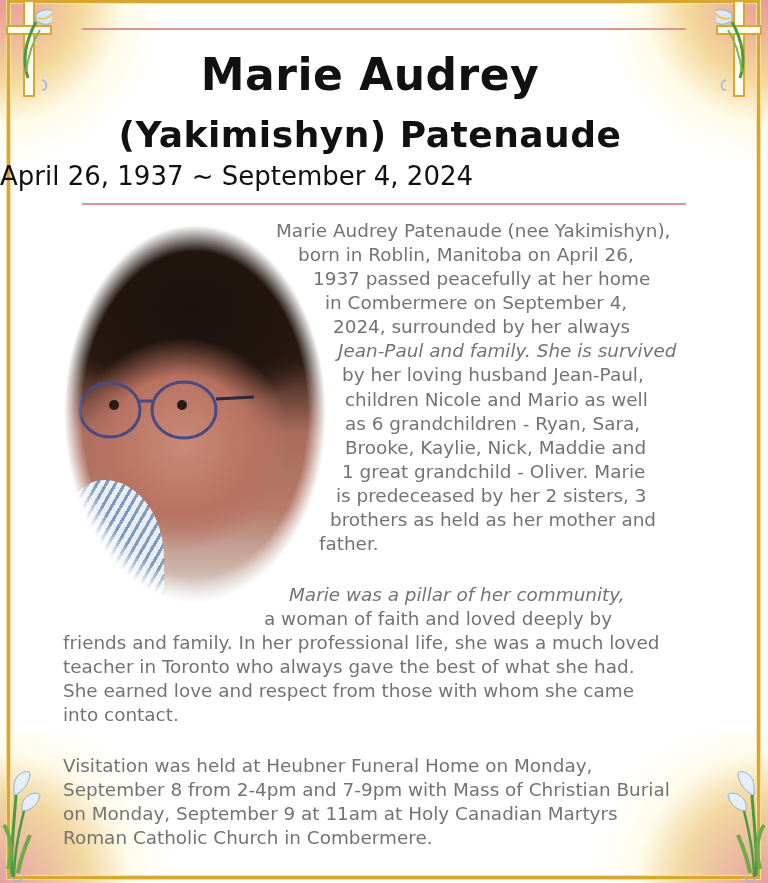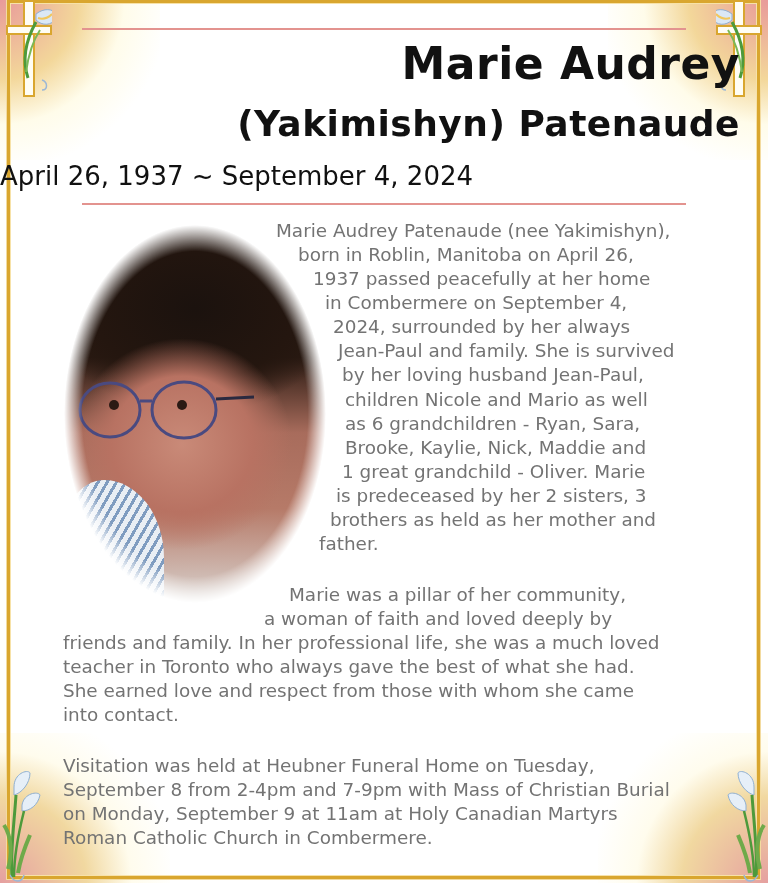--- a/index.html
+++ b/index.html
@@ -37,23 +37,24 @@
 
     .lily { position: absolute; }
     .lily-bl { left: 0; bottom: 0; width: 48px; height: 118px; }
     .lily-br { right: 0; bottom: 0; width: 48px; height: 118px; }
 
     .divider { position: absolute; left: 82px; width: 604px; height: 2px; background: #e3938f; }
     .divider-top { top: 28px; }
     .divider-bottom { top: 203px; }
 
     .title {
-      position: absolute; left: 0; width: 740px; text-align: right;
+      position: absolute; left: 0; width: 740px; text-align: center;
       font-family: "DejaVu Sans", sans-serif; font-weight: bold; color: #111;
       letter-spacing: 0.5px;
+      margin-top: 11px;
     }
     .title-1 { top: 36px; font-size: 44px; line-height: 56px; }
     .title-2 { top: 96px; font-size: 36px; line-height: 56px; }
     .dates {
       position: absolute; left: 0; width: 768px; top: 158px; 
       font-size: 26px; line-height: 36px; color: #111;
     }
 
     .photo {
       position: absolute; left: 64px; top: 225px; width: 262px; height: 378px;
@@ -149,38 +150,38 @@
     <circle cx="110" cy="30" r="5" fill="#2a1a14"></circle>
   </svg>
 </div>
 
 <div>
   <div class="body-text line" style="left:276px; top:219px;">Marie Audrey Patenaude (nee Yakimishyn),</div>
   <div class="body-text line" style="left:298px; top:243px;">born in Roblin, Manitoba on April 26,</div>
   <div class="body-text line" style="left:313px; top:267px;">1937 passed peacefully at her home</div>
   <div class="body-text line" style="left:325px; top:291px;">in Combermere on September 4,</div>
   <div class="body-text line" style="left:333px; top:315px;">2024, surrounded by her always</div>
-  <div class="body-text line" style="left:338px; top:339px;">Jean-Paul and family. She is survived</div>
+  <div class="body-text line" style="left:338px; top:339px;font-style:italic;">Jean-Paul and family. She is survived</div>
   <div class="body-text line" style="left:342px; top:363px;">by her loving husband Jean-Paul,</div>
   <div class="body-text line" style="left:345px; top:388px;">children Nicole and Mario as well</div>
   <div class="body-text line" style="left:345px; top:412px;">as 6 grandchildren - Ryan, Sara,</div>
   <div class="body-text line" style="left:345px; top:436px;">Brooke, Kaylie, Nick, Maddie and</div>
   <div class="body-text line" style="left:342px; top:460px;">1 great grandchild - Oliver. Marie</div>
   <div class="body-text line" style="left:336px; top:484px;">is predeceased by her 2 sisters, 3</div>
   <div class="body-text line" style="left:330px; top:508px;">brothers as held as her mother and</div>
   <div class="body-text line" style="left:319px; top:532px;">father.</div>
 </div>
 
 <div>
-  <div class="body-text line" style="left:289px; top:583px;">Marie was a pillar of her community,</div>
+  <div class="body-text line" style="left:289px; top:583px;font-style:italic;">Marie was a pillar of her community,</div>
   <div class="body-text line" style="left:264px; top:607px;">a woman of faith and loved deeply by</div>
   <div class="body-text line" style="left:63px; top:631px;">friends and family. In her professional life, she was a much loved</div>
   <div class="body-text line" style="left:63px; top:655px;">teacher in Toronto who always gave the best of what she had.</div>
   <div class="body-text line" style="left:63px; top:679px;">She earned love and respect from those with whom she came</div>
   <div class="body-text line" style="left:63px; top:703px;">into contact.</div>
 </div>
 
 <div>
-  <div class="body-text line" style="left:63px; top:754px;">Visitation was held at Heubner Funeral Home on Tuesday,</div>
+  <div class="body-text line" style="left:63px; top:754px;">Visitation was held at Heubner Funeral Home on Monday,</div>
   <div class="body-text line" style="left:63px; top:778px;">September 8 from 2-4pm and 7-9pm with Mass of Christian Burial</div>
   <div class="body-text line" style="left:63px; top:802px;">on Monday, September 9 at 11am at Holy Canadian Martyrs</div>
   <div class="body-text line" style="left:63px; top:826px;">Roman Catholic Church in Combermere.</div>
 </div>
 
 </body></html>

